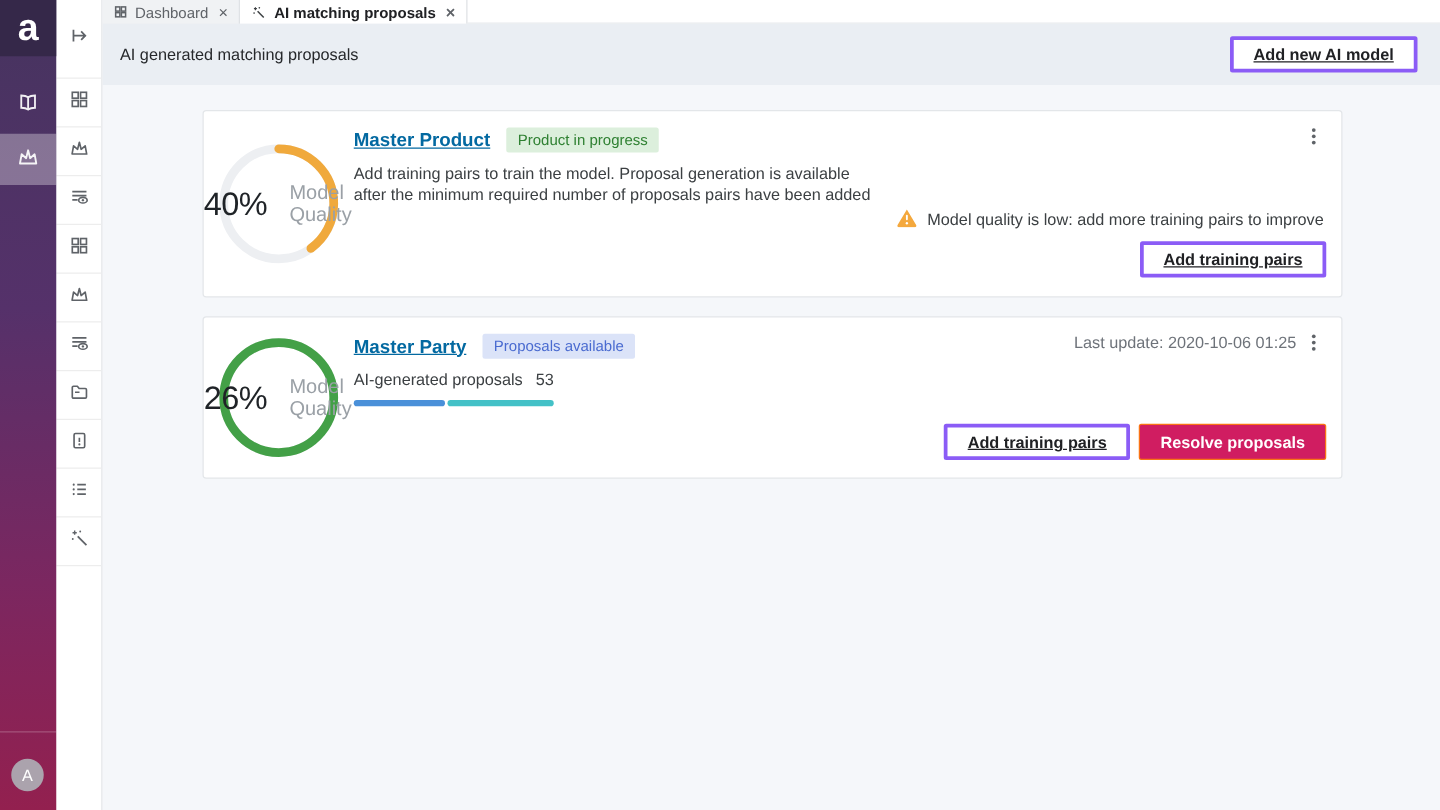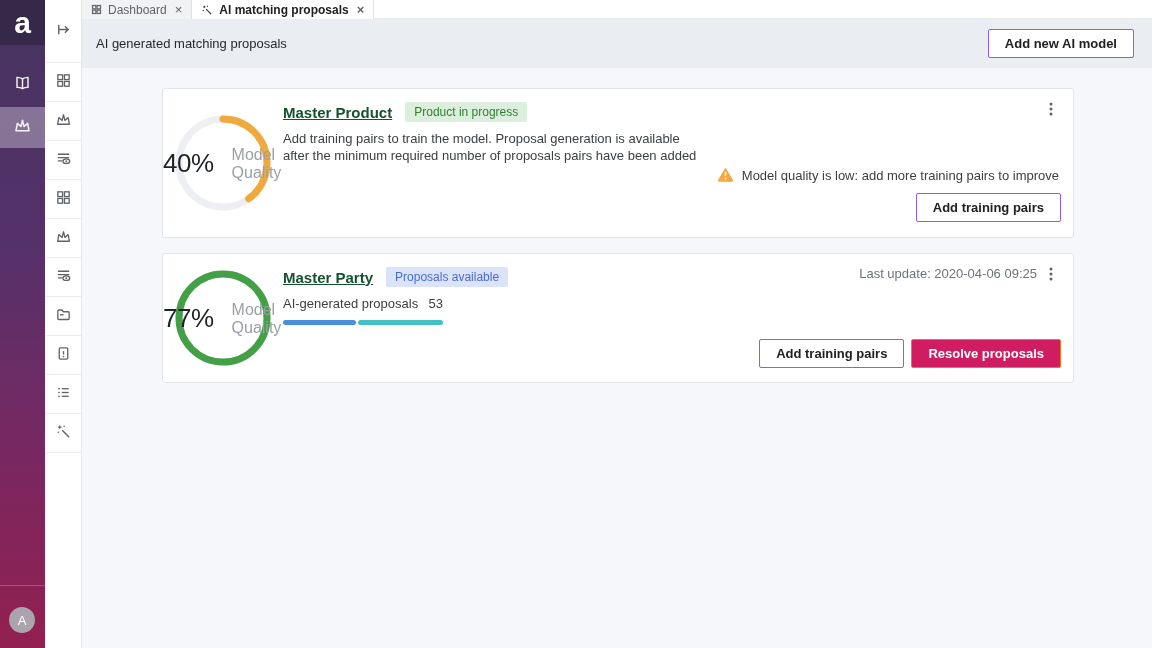--- a/index.html
+++ b/index.html
@@ -40,39 +40,39 @@
   .tab.active .tab-icon svg { stroke:#3c4043; }
 
   
   .headerband { position:absolute; left:82px; top:19px; right:0; height:49px; background:#eaeef3;
     display:flex; align-items:center; }
   .headerband .title { margin-left:14px; font-size:13px; color:#26282b; }
   .headerband .spacer { flex:1; }
   .btn { display:inline-flex; align-items:center; justify-content:center; height:29px; padding:0 16px;
     font-size:13px; font-weight:700; border-radius:2px; cursor:pointer; white-space:nowrap;
     font-family:"Liberation Sans", sans-serif; }
-  .btn-outline { background:#fff; border:1px solid #8b5cf6; color:#202124; }
+  .btn-outline { background:#fff; border:3px solid #8b5cf6; color:#202124;text-decoration:underline; }
   .btn-primary { background:#d01d61; border:1px solid #f97316; color:#fff; }
   .headerband .btn { margin-right:18px; }
 
   
   .content { position:absolute; left:82px; top:68px; right:0; bottom:0; background:#f5f7fa; }
   .card { position:relative; margin-left:80px; width:912px; background:#fff;
     border:1px solid #e3e6e9; border-radius:3px; display:flex; align-items:flex-start; }
   .card.first { margin-top:20px; height:150px; }
   .card.second { margin-top:15px; height:130px; }
 
   .gauge-wrap { flex:none; width:120px; align-self:center; display:flex; justify-content:center; position:relative; }
   .gauge-text { position:absolute; inset:0; display:flex; flex-direction:row; align-items:center; justify-content:center; pointer-events:none; }
   .gauge-pct { font-size:26px; color:#1f2327; letter-spacing:-.5px; }
   .gauge-label { font-size:16px; color:#9aa0a6; margin-top:2px;padding-left:18px; }
 
   .card-main { flex:1; padding-top:13px; }
   .title-row { display:flex; align-items:center; }
-  .card-title { font-size:15px; font-weight:700; color:#14532d; text-decoration:underline; cursor:pointer; }
+  .card-title { font-size:15px; font-weight:700; color:#0369a1; text-decoration:underline; cursor:pointer; }
   .badge { margin-left:13px; font-size:12px; padding:3px 9px; border-radius:2px; }
   .card-desc { margin-top:9px; width:415px; font-size:13px; line-height:16.5px; color:#3c4043; }
 
   .proposals { margin-top:9px; width:160px; }
   .proposals-row { display:flex; justify-content:space-between; font-size:13px; color:#3c4043; }
   .progress { margin-top:9px; height:5px; display:flex; gap:2px; }
   .progress .seg { height:5px; border-radius:3px; }
 
   .kebab { position:absolute; top:12px; right:14px; cursor:pointer; display:flex; }
   .kebab svg { fill:#5f6368; }
@@ -286,41 +286,41 @@
       <button class="btn btn-outline card1-btn">Add training pairs</button>
     </section>
 
     <section class="card second">
       <div class="gauge-wrap">
         <svg width="96" height="96" viewBox="0 0 96 96">
           <circle cx="48" cy="48" r="44" fill="none" stroke="#edeff2" stroke-width="7"></circle>
           <circle class="gauge-fill" cx="48" cy="48" r="44" fill="none" stroke-width="7" stroke-linecap="round" transform="rotate(-90 48 48)" stroke="#43a047"></circle>
         </svg>
         <div class="gauge-text">
-          <div class="gauge-pct">77%</div>
+          <div class="gauge-pct">26%</div>
           <div class="gauge-label">Model Quality</div>
         </div>
       </div>
       <div class="card-main">
         <div class="title-row">
           <a class="card-title">Master Party</a>
           <span class="badge" style="background: rgb(219, 227, 248); color: rgb(74, 107, 208);">Proposals available</span>
         </div>
         <div class="proposals">
           <div class="proposals-row">
             <span>AI-generated proposals</span>
             <span>53</span>
           </div>
           <div class="progress">
               <div class="seg" style="flex: 0.46 1 0px; background: rgb(74, 144, 217);"></div>
               <div class="seg" style="flex: 0.54 1 0px; background: rgb(67, 193, 199);"></div>
             </div>
         </div>
       </div>
-      <div class="lastupdate-row">Last update: 2020-04-06 09:25</div>
+      <div class="lastupdate-row">Last update: 2020-10-06 01:25</div>
       <div class="kebab">
         <svg width="16" height="16" viewBox="0 0 16 16">
           <circle cx="8" cy="3" r="1.5"></circle>
             <circle cx="8" cy="8" r="1.5"></circle>
             <circle cx="8" cy="13" r="1.5"></circle>
         </svg>
       </div>
       <div class="card2-btns">
         <button class="btn btn-outline">Add training pairs</button>
         <button class="btn btn-primary">Resolve proposals</button>

